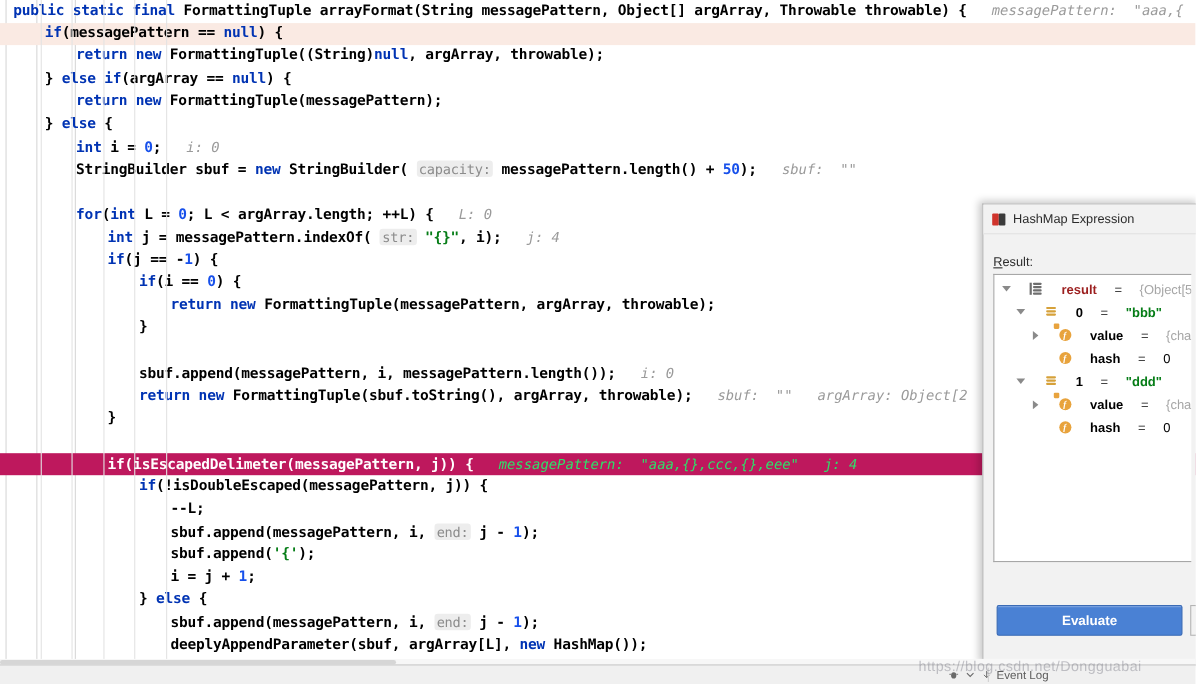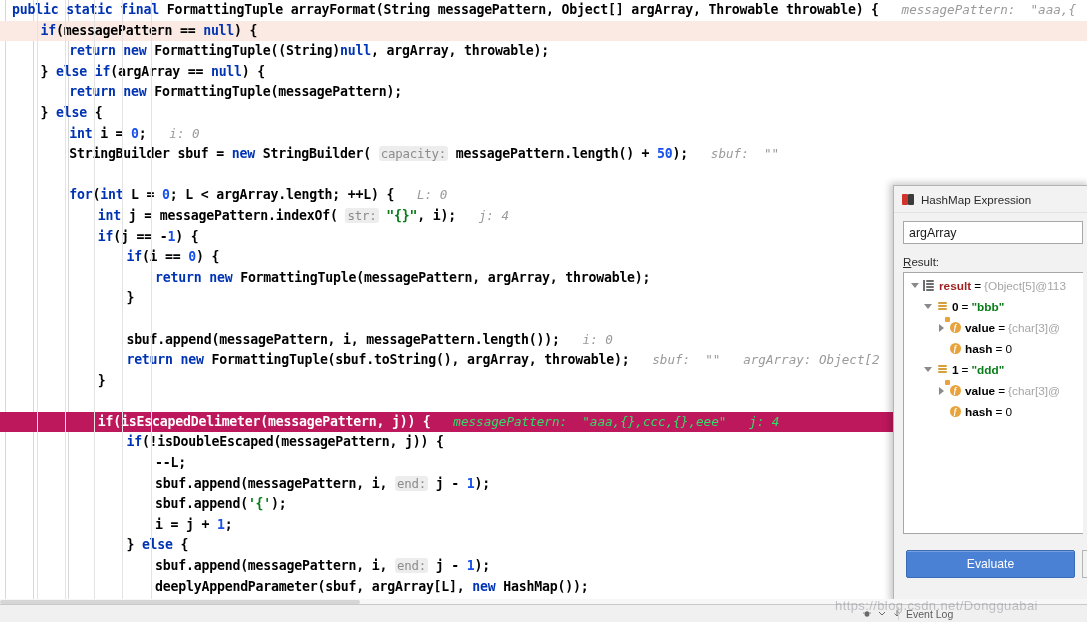--- a/index.html
+++ b/index.html
@@ -87,20 +87,21 @@
   #result-label u{text-decoration:underline;}
   #result-tree{
     margin-top:4px;width:100%;height:262px;box-sizing:border-box;
     background:#ffffff;border:1px solid #a7a7a7;border-right:none;
     overflow:hidden;padding-top:2px;
     font-family:"Liberation Sans",sans-serif;
   }
   .trow{
     display:flex;align-items:center;height:21px;white-space:nowrap;
     font-size:11.8px;
+    gap:13px;
   }
   .tw{width:14px;flex:none;display:flex;align-items:center;justify-content:center;}
   .tri{width:0;height:0;}
   .tri-down{border-left:4px solid transparent;border-right:4px solid transparent;border-top:5px solid #8a8a8a;}
   .tri-right{border-top:4px solid transparent;border-bottom:4px solid transparent;border-left:5px solid #8a8a8a;}
   .ico{width:14px;flex:none;margin-right:3px;display:flex;align-items:center;justify-content:center;}
 
   
   .ico-array{width:11px;height:11px;position:relative;}
   .ico-array i{position:absolute;left:1px;width:9px;height:1.6px;background:#d6a13a;border-radius:1px;}
@@ -125,21 +126,21 @@
   .k-name{color:#000000;font-weight:bold;}
   .k-eq{color:#000000;margin:0 3px;}
   .k-val-str{color:#067d17;font-weight:bold;}
   .k-val-num{color:#000000;}
   .k-val-ref{color:#a6a6a6;}
   .k-result{color:#9c1f1f;font-weight:bold;}
 
   #evaluate-btn{
     position:absolute;left:12px;bottom:26px;width:167px;height:26px;
     background:#4a81d4;border:1px solid #3b6bb5;border-radius:2px;
-    color:#ffffff;font-size:12.2px;font-weight:normal;
+    color:#ffffff;font-size:12.2px;font-weight:bold;
     font-family:"Liberation Sans",sans-serif;
     display:flex;align-items:center;justify-content:center;cursor:default;
     box-shadow:inset 0 1px 0 rgba(255,255,255,.25);
   }
   #side-btn{
     position:absolute;right:-1px;bottom:26px;width:8px;height:26px;
     background:#f2f2f2;border:1px solid #b4b4b4;
   }
 
   
@@ -187,21 +188,20 @@
 
 <div id="dialog">
   <div id="dlg-title">
     <span id="dlg-icon">
       <span class="a"></span>
         <span class="b"></span>
     </span>
     <span>HashMap Expression</span>
   </div>
   <div id="dlg-body">
-    <input id="expr-input" type="text" value="argArray" style="">
     <div id="result-label"><u>R</u>esult:</div>
     <div id="result-tree">
         <div class="trow" style="padding-left: 4px;">
           <span class="tw">
             <span class="tri tri-down"></span>
           </span>
           <span class="ico">
             <span class="ico-result">
               <b></b>
               <i></i>

